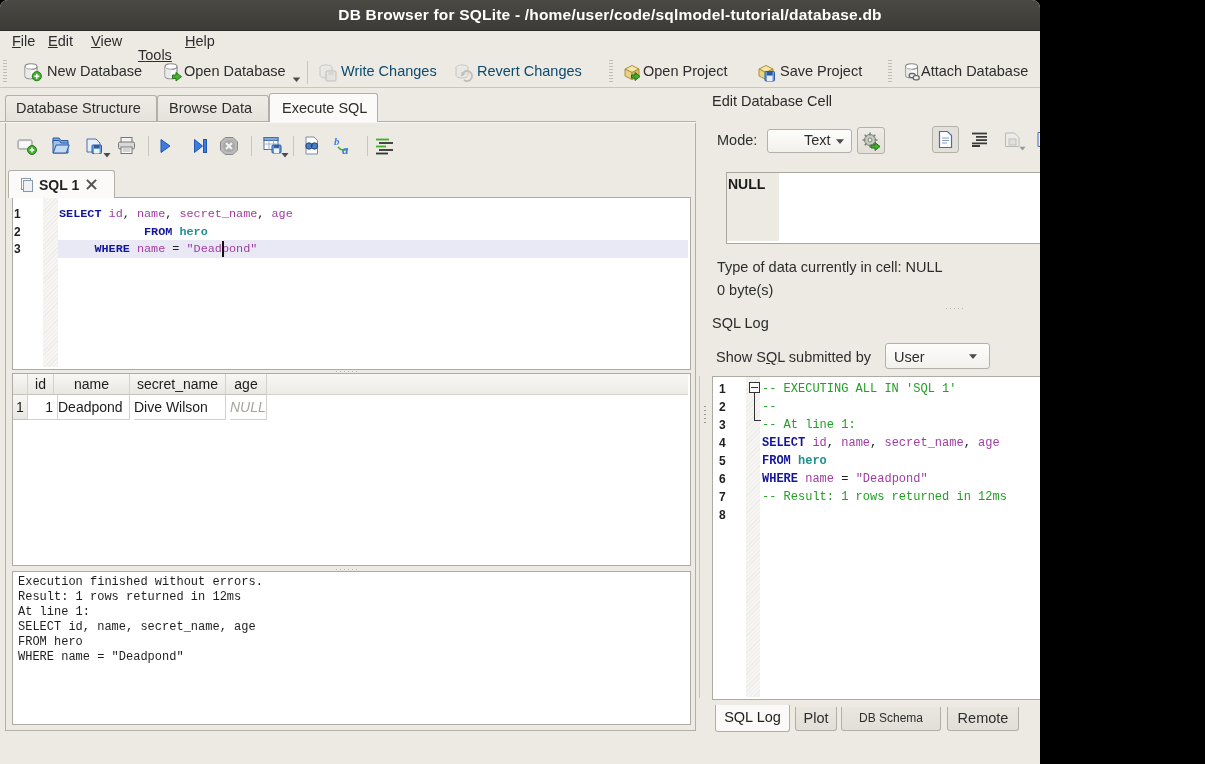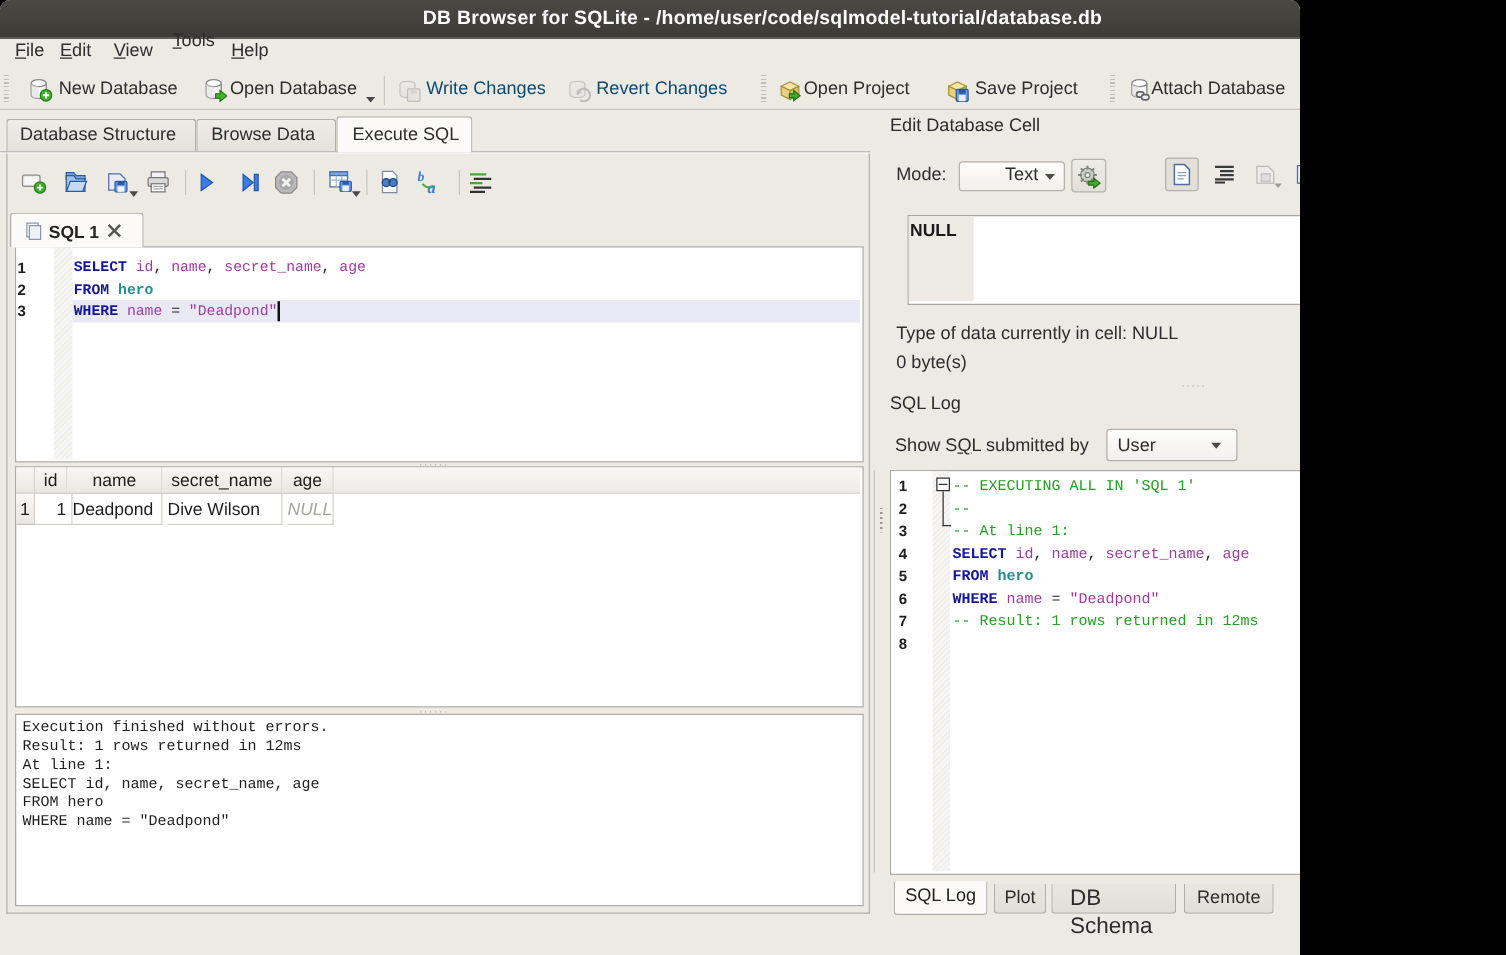--- a/index.html
+++ b/index.html
@@ -30,21 +30,21 @@
   <div class="abs" style="left:1162px;top:6px;width:18px;height:18px;border-radius:50%;background:#7d7b73;border:1px solid #37352f;box-sizing:border-box;"></div>
   <div class="abs" style="left:1165.5px;top:9.5px;width:7px;height:7px;border:2px solid #37352f;"></div>
   <div class="abs" style="left:1182px;top:6px;width:18px;height:18px;border-radius:50%;background:#f1603d;border:1px solid #63281a;box-sizing:border-box;"></div>
   <svg class="abs" style="left:1186px;top:10px;" width="10" height="10" viewBox="0 0 10 10">
       <path d="M1.5 1.5 L8.5 8.5 M8.5 1.5 L1.5 8.5" stroke="#4a2513" stroke-width="2"></path>
     </svg>
 
   <div class="abs lbl" style="left:12px;top:33px;"><u>F</u>ile</div>
   <div class="abs lbl" style="left:48px;top:33px;"><u>E</u>dit</div>
   <div class="abs lbl" style="left:91px;top:33px;"><u>V</u>iew</div>
-  <div class="abs lbl" style="left:138px;top:25px;"><u>T</u>ools</div>
+  <div class="abs lbl" style="left:138px;top:47px;text-decoration:underline;"><u>T</u>ools</div>
   <div class="abs lbl" style="left:185px;top:33px;"><u>H</u>elp</div>
 
   <div class="abs" style="left:0;top:87px;width:1205px;height:1px;background:#c9c6c0;"></div>
 
   <div class="abs" style="left:3px;top:60px;width:4px;height:24px;background:repeating-linear-gradient(#b5b2ab 0 1px,transparent 1px 3px);opacity:.8;"></div>
 
   <svg class="abs" style="left:23px;top:62px;" width="19" height="20" viewBox="0 0 19 20">
     <path d="M2 4.5 V14 A6 2.8 0 0 0 14 14 V4.5" fill="#fafafa" stroke="#888" stroke-width="1.1"></path>
     <ellipse cx="8" cy="4.5" rx="6" ry="2.8" fill="#fff" stroke="#888" stroke-width="1.1"></ellipse>
     <path d="M2 4.5 V14 A6 2.8 0 0 0 8 16.8 L8 7.3 A6 2.8 0 0 1 2 4.5" fill="#e3e3e3" opacity="0.7"></path>
@@ -219,21 +219,21 @@
   <svg class="abs" style="left:85px;top:178px;z-index:4;" width="13" height="13" viewBox="0 0 13 13">
     <path d="M2.6 1.2 L6.5 5.1 L10.4 1.2 L11.8 2.6 L7.9 6.5 L11.8 10.4 L10.4 11.8 L6.5 7.9 L2.6 11.8 L1.2 10.4 L5.1 6.5 L1.2 2.6 Z" fill="#555"></path>
   </svg>
 
   <div class="box" style="left:12px;top:197px;width:677px;height:171px;"></div>
   <div class="abs" style="left:13px;top:198px;width:30px;height:169px;background:#fff;"></div>
   <div class="abs" style="left:43px;top:198px;width:15px;height:169px;background:repeating-linear-gradient(135deg,#eeede9 0 1px,#f6f5f3 1px 3px);"></div>
 
   <div class="abs" style="left:58px;top:240px;width:630px;height:18px;background:#e8e9f5;"></div>
   <div class="abs" style="left:14px;top:206px;width:26px;font-size:12px;font-weight:bold;color:#202020;line-height:17.5px;text-align:left;">1<br>2<br>3</div>
-  <div class="abs mono" style="left:59px;top:206px;font-size:11.8px;line-height:17.5px;color:#202020;"><span class="kw">SELECT</span> <span class="id">id</span>, <span class="id">name</span>, <span class="id">secret_name</span>, <span class="id">age</span>
+  <div class="abs mono" style="left:59px;top:206px;font-size:11.8px;line-height:17.5px;color:#202020;text-align:center;"><span class="kw">SELECT</span> <span class="id">id</span>, <span class="id">name</span>, <span class="id">secret_name</span>, <span class="id">age</span>
 <span class="kw">FROM</span> <span class="tbl">hero</span>
 <span class="kw">WHERE</span> <span class="id">name</span> = <span class="id">"Deadpond"</span></div>
   <div class="abs" style="left:222px;top:241px;width:1.5px;height:16px;background:#111;"></div>
 
   <div class="abs dots" style="left:335px;top:366px;">······</div>
 
   <div class="box" style="left:12px;top:373px;width:677px;height:191px;"></div>
   <div class="abs hdrc" style="left:13px;top:374px;width:14px;height:20px;"></div>
   <div class="abs hdrc" style="left:28px;top:374px;width:25px;height:20px;box-sizing:content-box;font-size:14px;color:#1c1c1c;text-align:center;line-height:20px;">id</div>
   <div class="abs hdrc" style="left:54px;top:374px;width:75px;height:20px;font-size:14px;color:#1c1c1c;text-align:center;line-height:20px;">name</div>
@@ -373,21 +373,21 @@
   <div class="abs mono" style="left:762px;top:380px;font-size:12px;line-height:18px;color:#202020;"><span class="cmt">-- EXECUTING ALL IN 'SQL 1'</span>
 <span class="cmt">--</span>
 <span class="cmt">-- At line 1:</span>
 <span class="kw">SELECT</span> <span class="id">id</span>, <span class="id">name</span>, <span class="id">secret_name</span>, <span class="id">age</span>
 <span class="kw">FROM</span> <span class="tbl">hero</span>
 <span class="kw">WHERE</span> <span class="id">name</span> = <span class="id">"Deadpond"</span>
 <span class="cmt">-- Result: 1 rows returned in 12ms</span></div>
 
   <div class="abs" style="left:715px;top:705px;width:75px;height:27px;background:#fbfaf8;border:1px solid #b2afa8;border-top:none;border-radius:0 0 3px 3px;box-sizing:border-box;z-index:3;text-align:center;line-height:25px;font-size:14.5px;color:#1e1e1e;">SQL Log</div>
   <div class="abs" style="left:795px;top:707px;width:42px;height:24px;background:linear-gradient(#e9e6e0,#e2dfd8);border:1px solid #b2afa8;border-top:none;border-radius:0 0 3px 3px;box-sizing:border-box;text-align:center;line-height:22px;font-size:14.5px;color:#2d2d2d;">Plot</div>
-  <div class="abs" style="left:841px;top:707px;width:100px;height:24px;background:linear-gradient(#e9e6e0,#e2dfd8);border:1px solid #b2afa8;border-top:none;border-radius:0 0 3px 3px;box-sizing:border-box;text-align:left;line-height:22px;font-size:18px;color:#2d2d2d;padding-left:14px;">DB Schema</div>
+  <div class="abs" style="left:841px;top:707px;width:100px;height:24px;background:linear-gradient(#e9e6e0,#e2dfd8);border:1px solid #b2afa8;border-top:none;border-radius:0 0 3px 3px;box-sizing:border-box;text-align:center;line-height:22px;font-size:12px;color:#2d2d2d;">DB Schema</div>
   <div class="abs" style="left:947px;top:707px;width:72px;height:24px;background:linear-gradient(#e9e6e0,#e2dfd8);border:1px solid #b2afa8;border-top:none;border-radius:0 0 3px 3px;box-sizing:border-box;text-align:center;line-height:22px;font-size:14.5px;color:#2d2d2d;">Remote</div>
 
   <svg class="abs" style="left:1192px;top:750px;" width="14" height="14" viewBox="0 0 14 14">
     <g fill="#b5b2ab">
         <circle cx="12" cy="4" r="1"></circle>
         <circle cx="8" cy="8" r="1"></circle>
         <circle cx="12" cy="8" r="1"></circle>
         <circle cx="4" cy="12" r="1"></circle>
         <circle cx="8" cy="12" r="1"></circle>
         <circle cx="12" cy="12" r="1"></circle>

